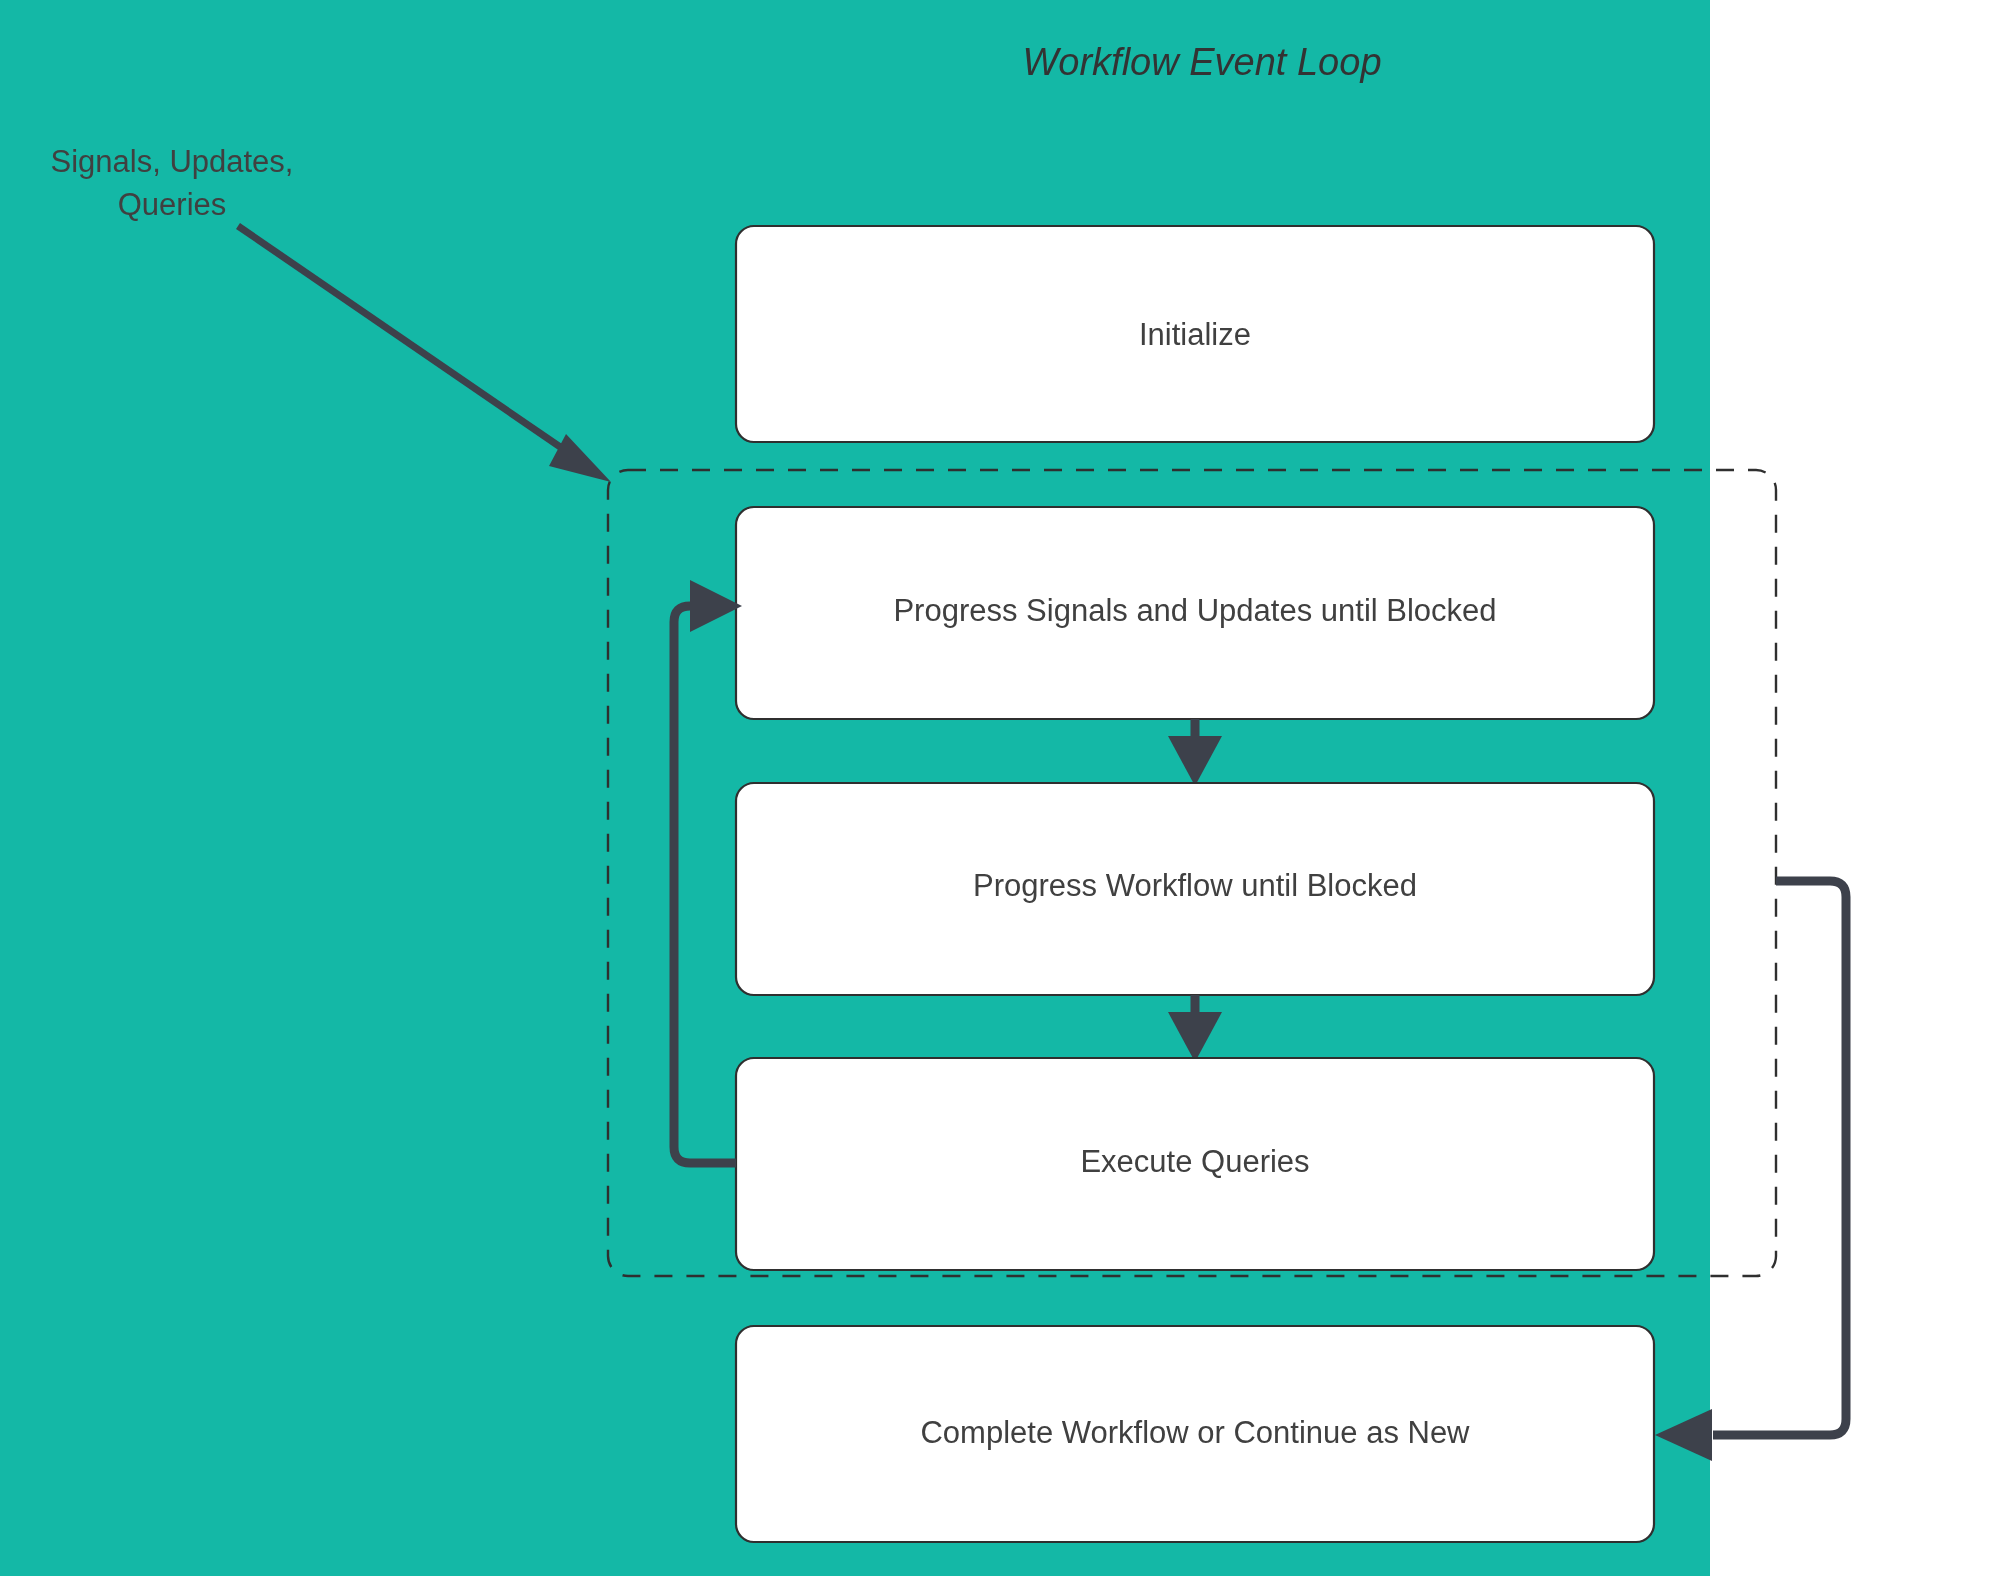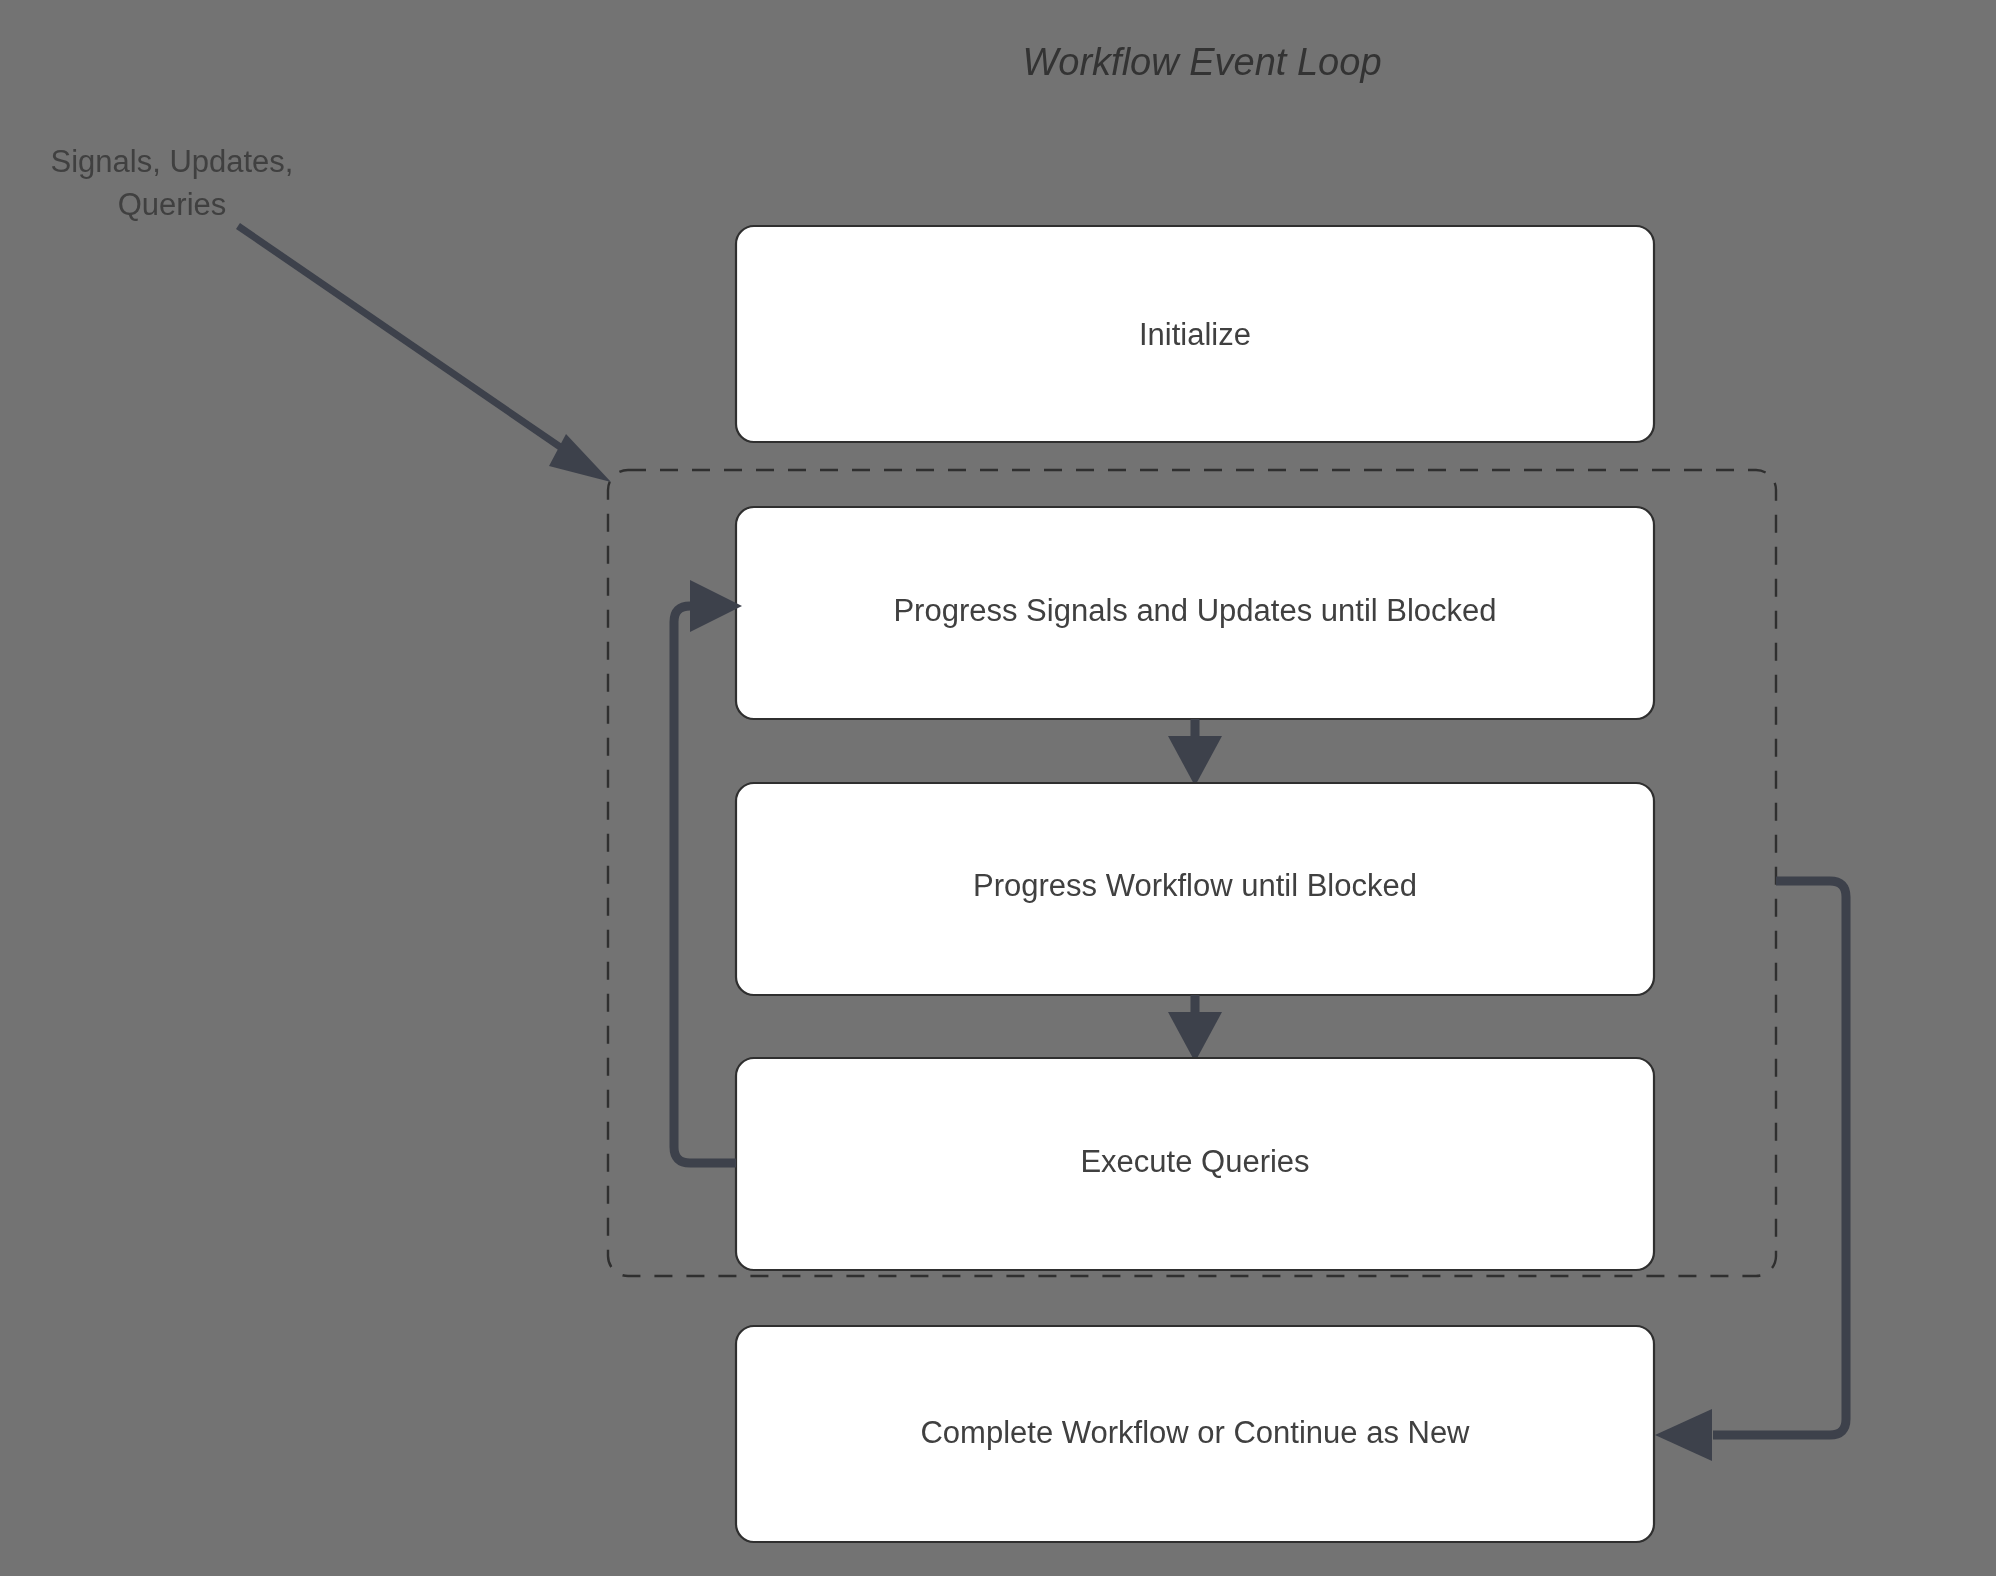--- a/index.html
+++ b/index.html
@@ -8,23 +8,23 @@
     background: #ffffff;
   }
   body {
     width: 2006px;
     height: 1576px;
     overflow: hidden;
     font-family: "Liberation Sans", sans-serif;
   }
   #diagram-root {
     position: relative;
-    width: 1996px;
+    width: 1710px;
     height: 1576px;
-    background: #737373;
+    background: #14b8a6;
   }
   svg.canvas {
     position: absolute;
     top: 0;
     left: 0;
     width: 2006px;
     height: 1576px;
     display: block;
   }
   .diagram-title {

